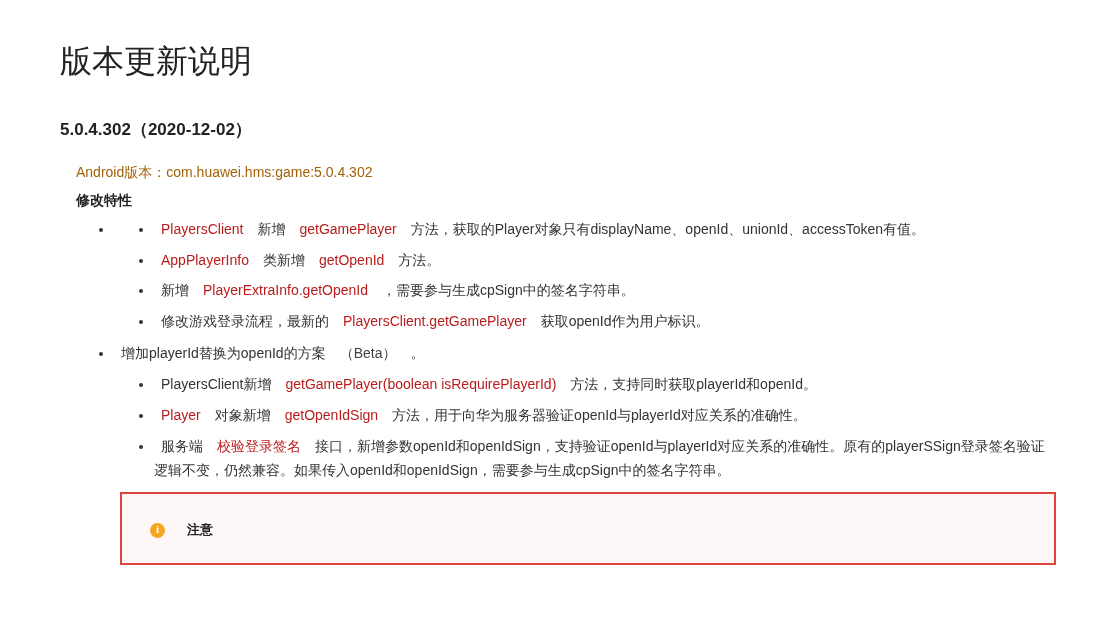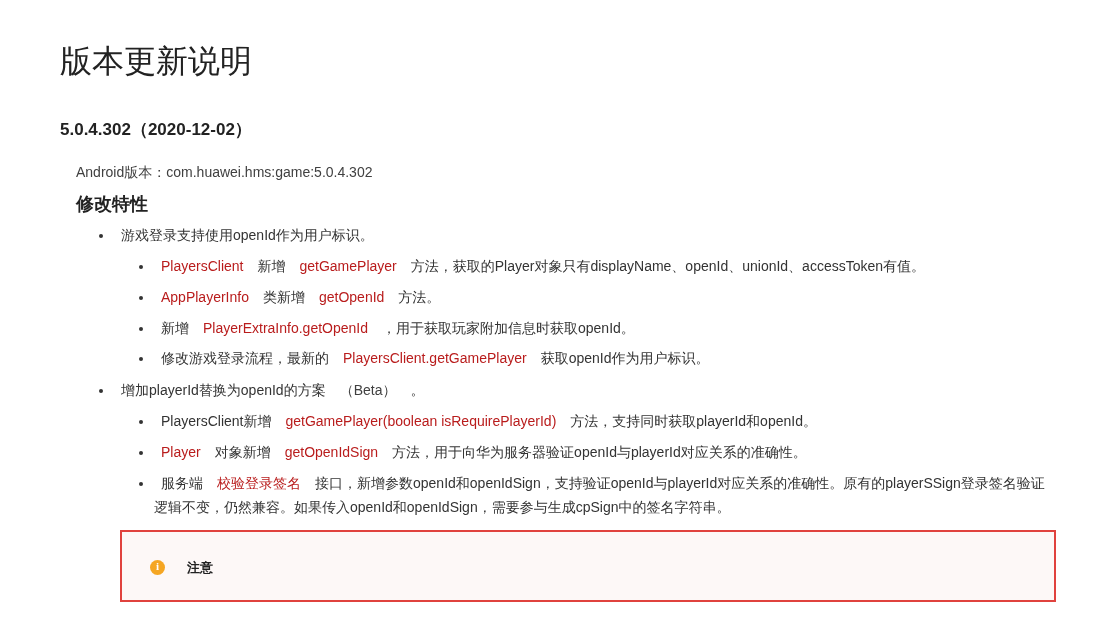--- a/index.html
+++ b/index.html
@@ -25,26 +25,26 @@
     font-weight: 700;
     color: #222;
     margin-bottom: 20px;
   }
   .content-region {
     border-left: 0px solid #e5e5e5;
     padding-left: 10px;
   }
   .intro-line {
     font-size: 14px;
-    color: #404040;
+    color: #a16207;
     line-height: 1.7;
     margin-left: 6px;
   }
   .subhead {
-    font-size: 18px;
+    font-size: 14px;
     font-weight: 700;
     color: #222;
     margin-left: 6px;
     margin-top: 2px;
     margin-bottom: 2px;
   }
   ul.top-list {
     list-style: disc;
     padding-left: 30px;
     font-size: 14px;
@@ -115,30 +115,29 @@
 <div class="page">
   <h1 class="main-title">版本更新说明</h1>
   <h2 class="version-title">5.0.4.302（2020-12-02）</h2>
 
   <div class="content-region">
     <div class="intro-line">Android版本：com.huawei.hms:game:5.0.4.302</div>
     <div class="subhead">修改特性</div>
 
     <ul class="top-list">
       <li>
-        <span>游戏登录支持使用openId作为用户标识。</span>
         <ul class="sub-list">
           <li>
             <a href="#" class="link">PlayersClient</a><span>新增</span><a href="#" class="link">getGamePlayer</a><span>方法，获取的Player对象只有displayName、openId、unionId、accessToken有值。</span>
           </li>
           <li>
             <a href="#" class="link">AppPlayerInfo</a><span>类新增</span><a href="#" class="link">getOpenId</a><span>方法。</span>
           </li>
           <li>
-            <span>新增</span><a href="#" class="link">PlayerExtraInfo.getOpenId</a><span>，用于获取玩家附加信息时获取openId。</span>
+            <span>新增</span><a href="#" class="link">PlayerExtraInfo.getOpenId</a><span>，需要参与生成cpSign中的签名字符串。</span>
           </li>
           <li>
             <span>修改游戏登录流程，最新的</span><a href="#" class="link">PlayersClient.getGamePlayer</a><span>获取openId作为用户标识。</span>
           </li>
         </ul>
       </li>
 
       <li>
         <span>增加playerId替换为openId的方案</span><span class="beta">（Beta）</span><span>。</span>
         <ul class="sub-list">

